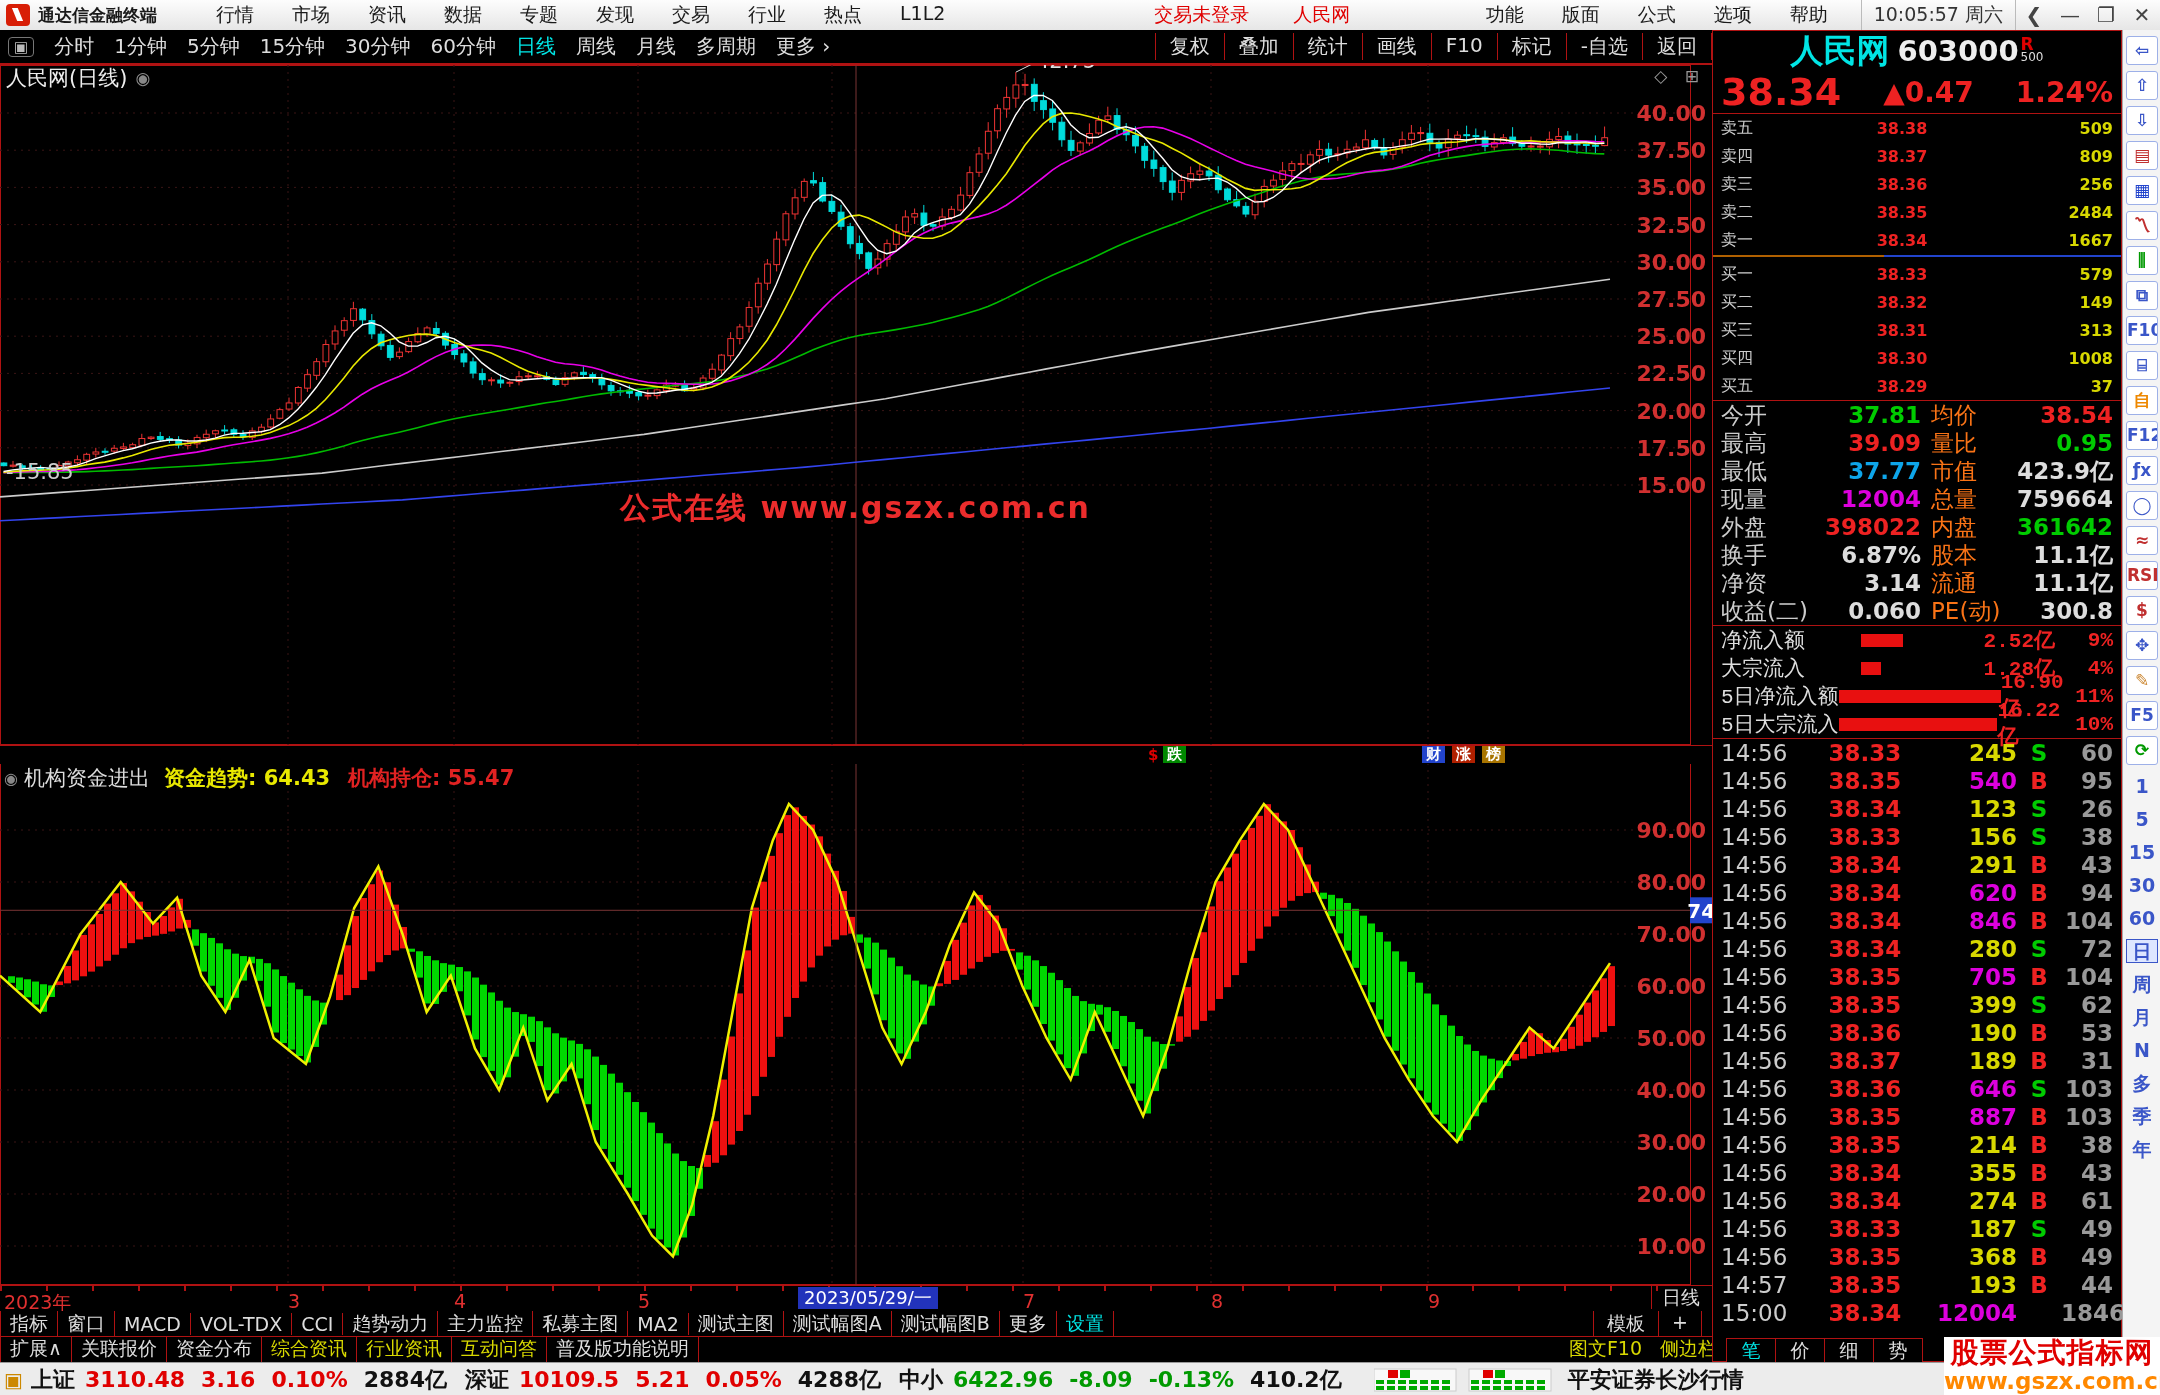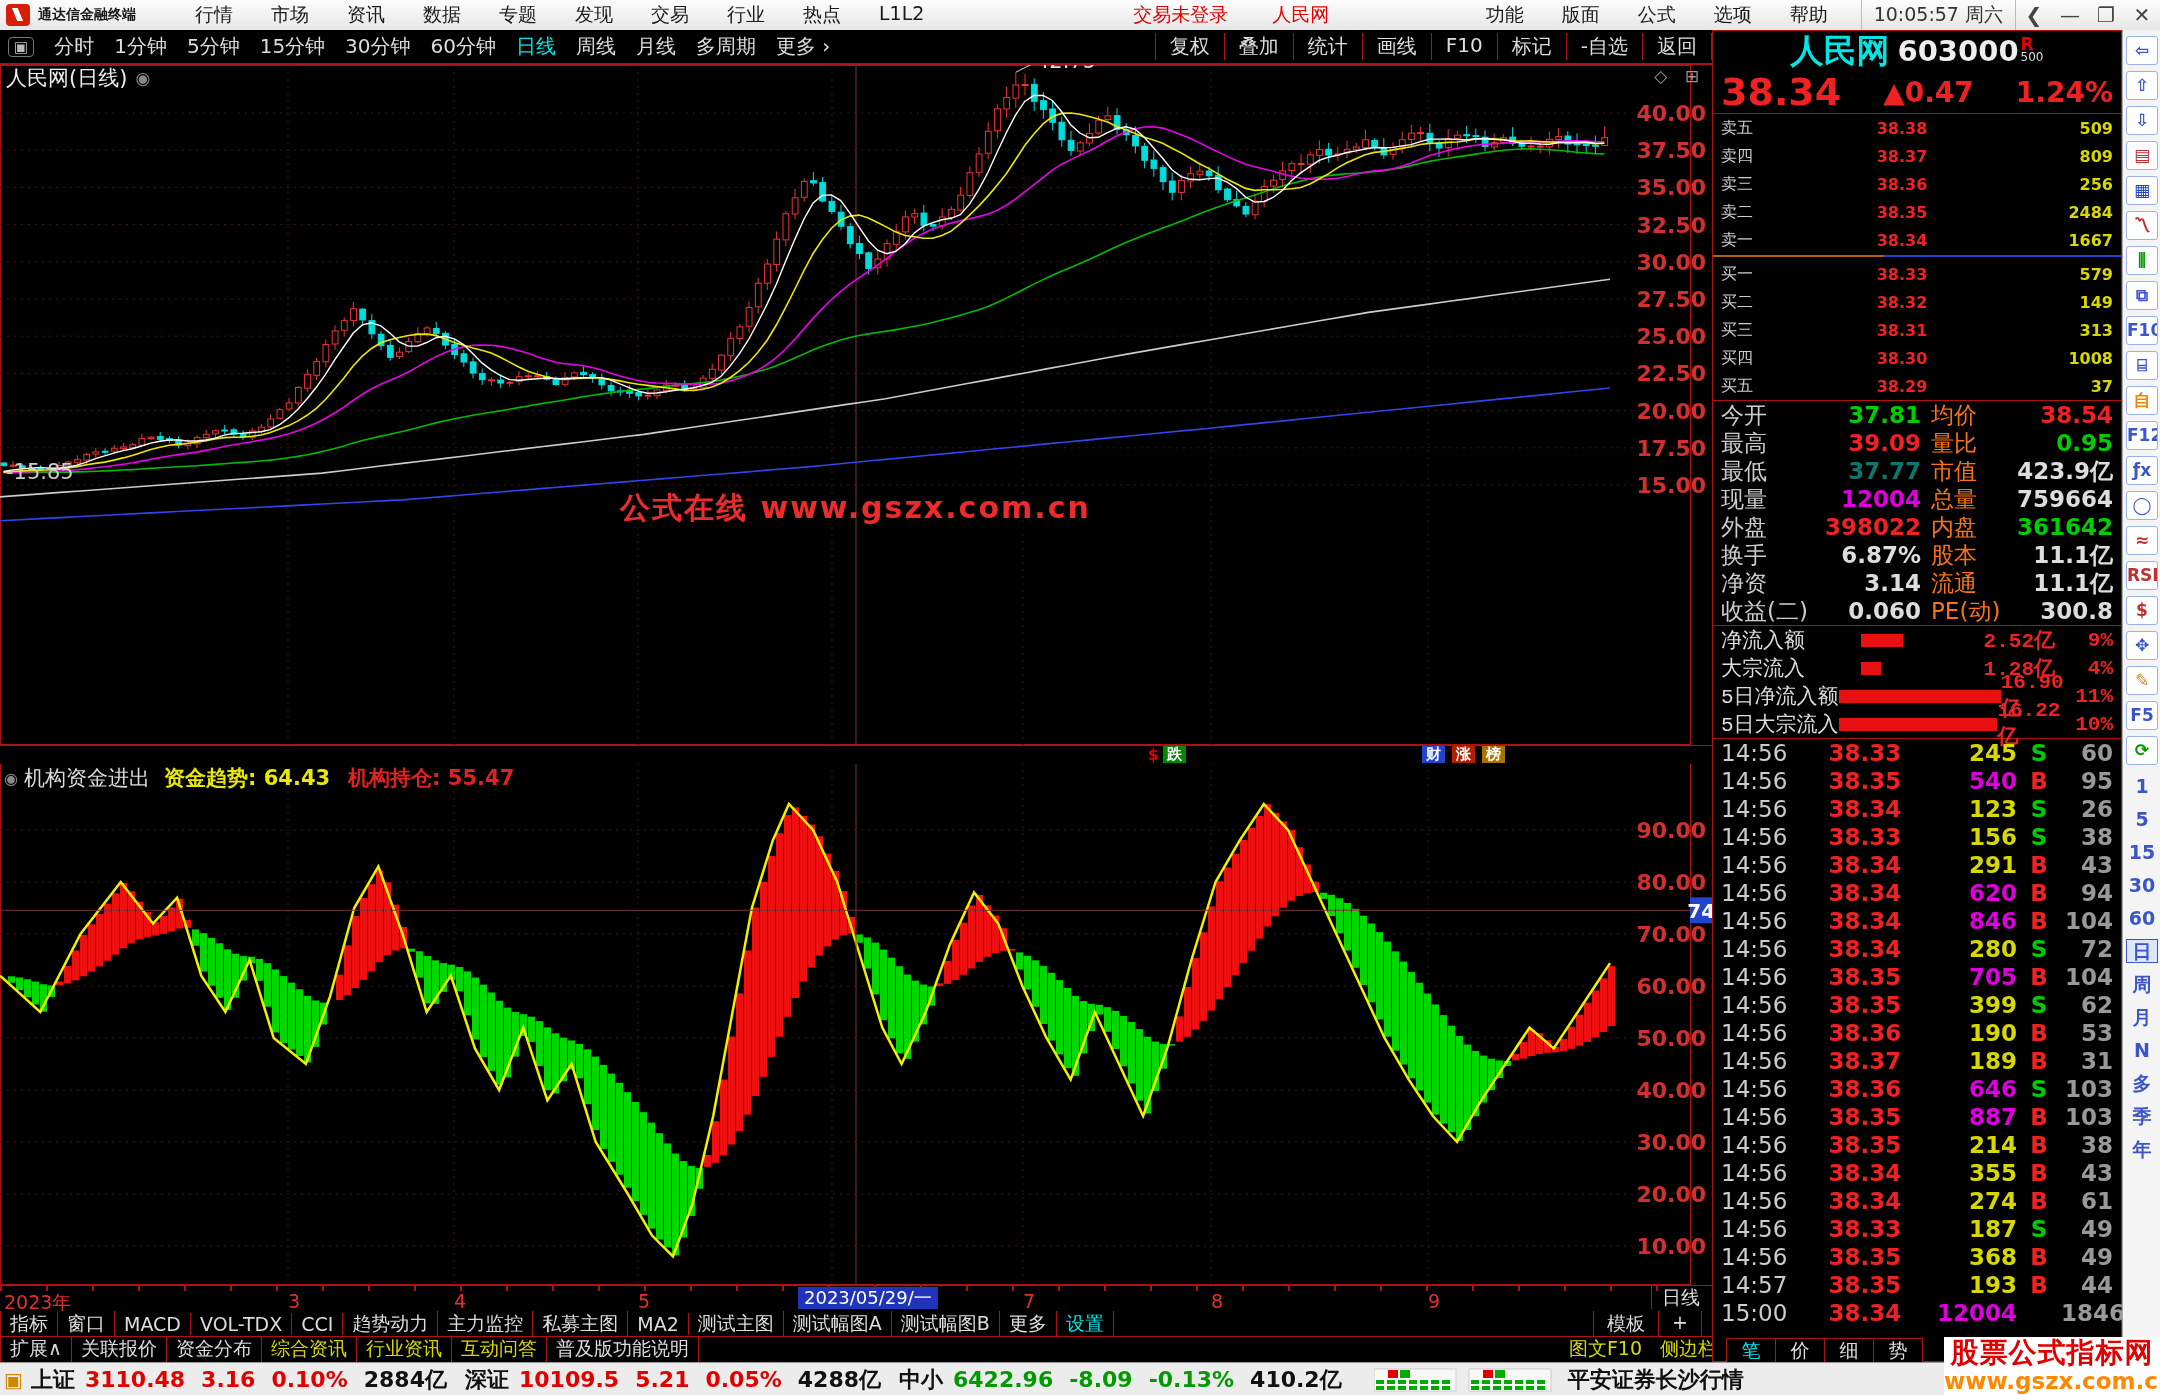--- a/index.html
+++ b/index.html
@@ -5,21 +5,21 @@
   html,body{margin:0;padding:0;background:#000;}
   body{width:2160px;height:1395px;position:relative;overflow:hidden;
        font-family:"DejaVu Sans","Liberation Sans",sans-serif;}
   .abs{position:absolute;}
   
   #topbar{left:0;top:0;width:2160px;height:30px;background:linear-gradient(#fdfdfd,#e6e6e6);
           border-bottom:1px solid #b8b8b8;display:flex;align-items:center;color:#1a1a1a;font-size:19px;}
   #logo{width:24px;height:22px;background:#d81e06;border-radius:4px;margin:0 8px 0 6px;position:relative;flex:none;}
   #logo:before{content:"";position:absolute;left:5px;top:4px;width:13px;height:13px;background:#fff;
                clip-path:polygon(0 0,45% 0,100% 100%,55% 100%);transform:skewX(-8deg);}
-  .appname{font-weight:bold;font-size:14px;margin-right:40px;}
+  .appname{font-weight:bold;font-size:17px;margin-right:40px;}
   .mitem{margin:0 19px;cursor:default;}
   .red-item{color:#e00000;margin:0 22px;}
   #menu-right{display:flex;align-items:center;margin-left:auto;}
   #clock{border-left:1px solid #bbb;border-right:1px solid #bbb;padding:2px 12px;margin-left:14px;color:#333;}
   .winbtn{width:36px;text-align:center;color:#444;font-size:20px;}
   
   #toolbar{left:0;top:30px;width:1712px;height:33px;background:#000;border-bottom:2px solid #b01212;
            display:flex;align-items:center;color:#ddd;font-size:20px;}
   #tb-icon{color:#bbb;border:1px solid #777;border-radius:4px;font-size:15px;padding:0 5px;margin:0 10px 0 8px;}
   .period{margin:0 10px;}
@@ -1049,21 +1049,21 @@
         <span class="v2" style="color: rgb(238, 34, 34);">38.54</span>
       </div>
       <div class="strow">
         <span class="l">最高</span>
         <span class="v1" style="color: rgb(238, 34, 34);">39.09</span>
         <span class="l2">量比</span>
         <span class="v2" style="color: rgb(0, 204, 0);">0.95</span>
       </div>
       <div class="strow">
         <span class="l">最低</span>
-        <span class="v1" style="color: #0f766e;">37.77</span>
+        <span class="v1" style="color: #0ea5e9;">37.77</span>
         <span class="l2">市值</span>
         <span class="v2" style="color: rgb(221, 221, 221);">423.9亿</span>
       </div>
       <div class="strow">
         <span class="l">现量</span>
         <span class="v1" style="color: rgb(221, 0, 221);">12004</span>
         <span class="l2">总量</span>
         <span class="v2" style="color: rgb(221, 221, 221);">759664</span>
       </div>
       <div class="strow">

